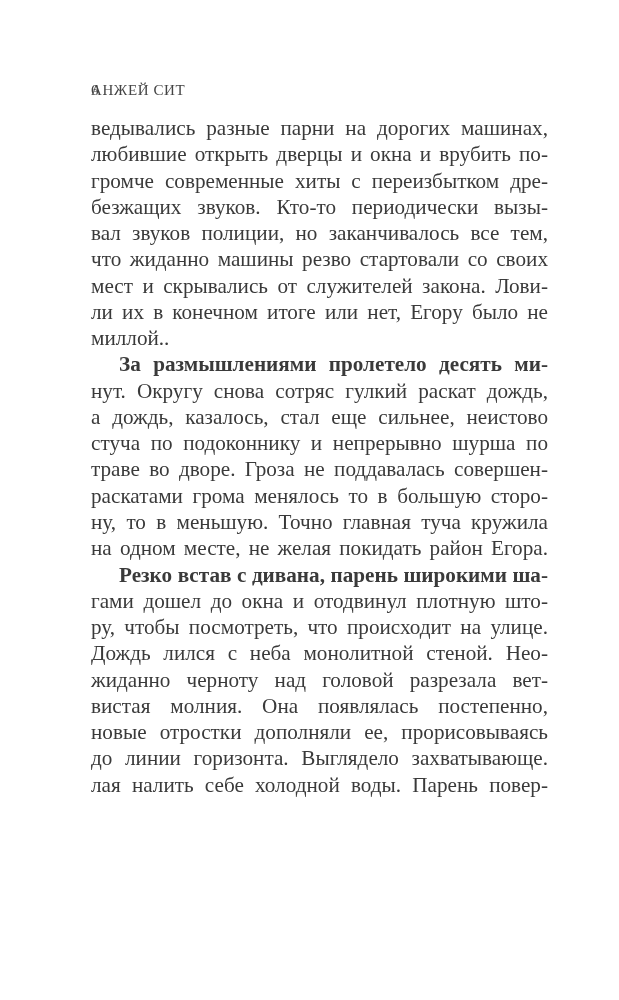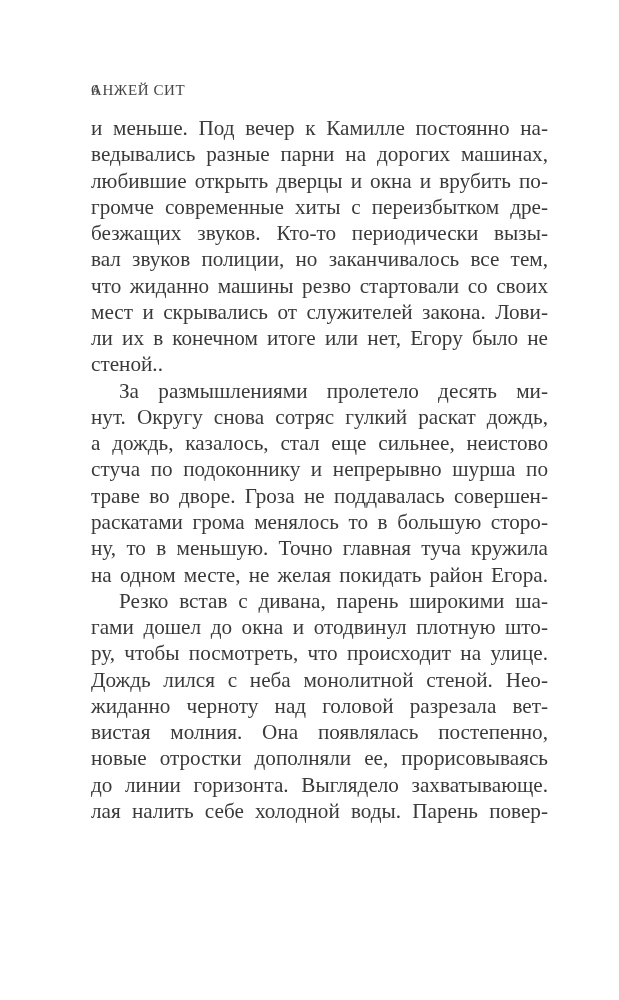--- a/index.html
+++ b/index.html
@@ -50,43 +50,43 @@
     white-space: nowrap;
     text-align: justify;
     text-align-last: justify;
     height: 26.27px;
   }
   .line.last {
     text-align-last: left;
   }
   .line.indent {
     padding-left: 28px;
+    font-weight: bold;
   }
 </style>
 </head>
 <body>
 
 <div class="running-head">
   <span class="page-number">6</span>
   <span class="author">АНЖЕЙ СИТ</span>
 </div>
 
 <div class="text-block">
 
   <div>
-    <span class="line">и меньше. Под вечер к Камилле постоянно на-</span>
     <span class="line">ведывались разные парни на дорогих машинах,</span>
     <span class="line">любившие открыть дверцы и окна и врубить по-</span>
     <span class="line">громче современные хиты с переизбытком дре-</span>
     <span class="line">безжащих звуков. Кто-то периодически вызы-</span>
     <span class="line">вал звуков полиции, но заканчивалось все тем,</span>
     <span class="line">что жиданно машины резво стартовали со своих</span>
     <span class="line">мест и скрывались от служителей закона. Лови-</span>
     <span class="line">ли их в конечном итоге или нет, Егору было не</span>
-    <span class="line last">стеной..</span>
+    <span class="line last">миллой..</span>
   </div>
 
   <div>
     <span class="line indent">За размышлениями пролетело десять ми-</span>
     <span class="line">нут. Округу снова сотряс гулкий раскат дождь,</span>
     <span class="line">а дождь, казалось, стал еще сильнее, неистово</span>
     <span class="line">стуча по подоконнику и непрерывно шурша по</span>
     <span class="line">траве во дворе. Гроза не поддавалась совершен-</span>
     <span class="line">раскатами грома менялось то в большую сторо-</span>
     <span class="line">ну, то в меньшую. Точно главная туча кружила</span>

